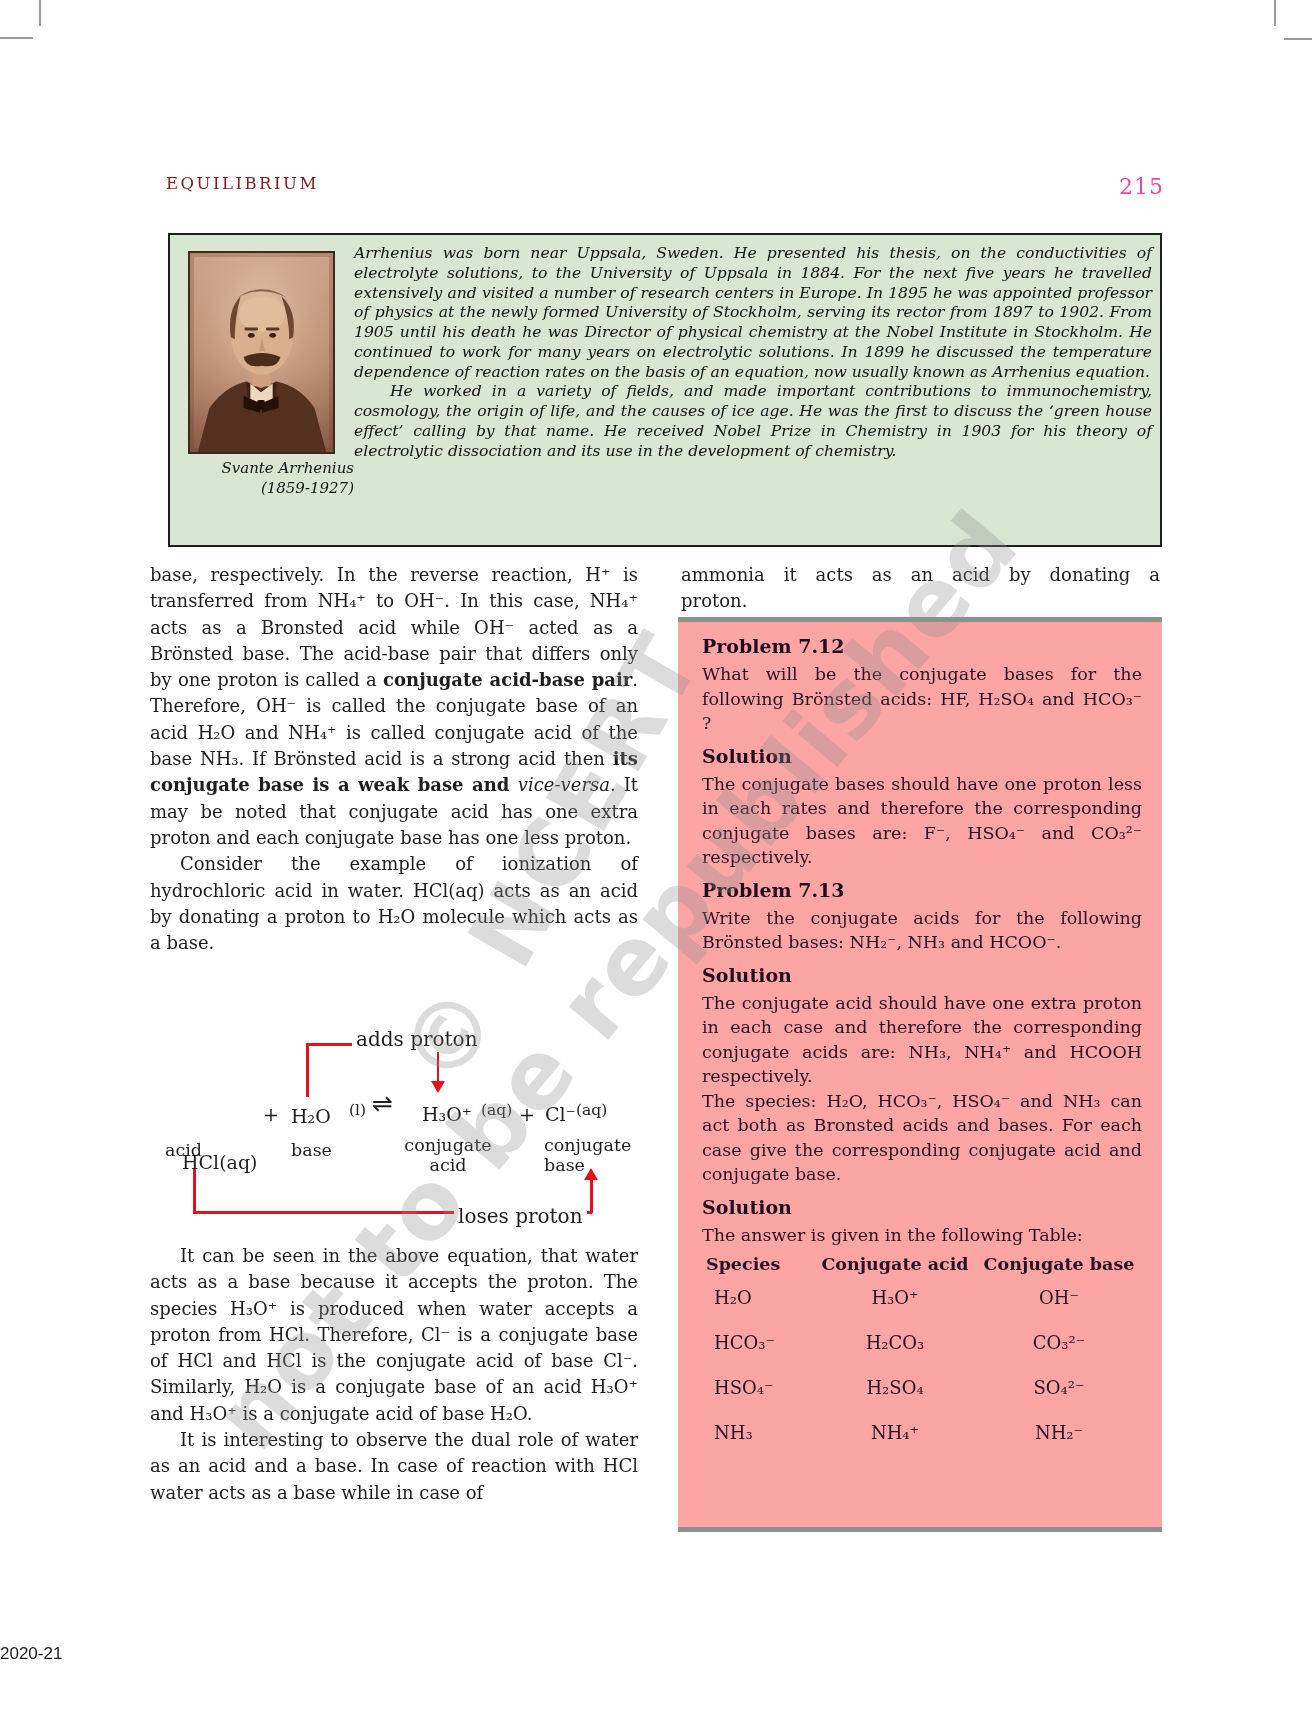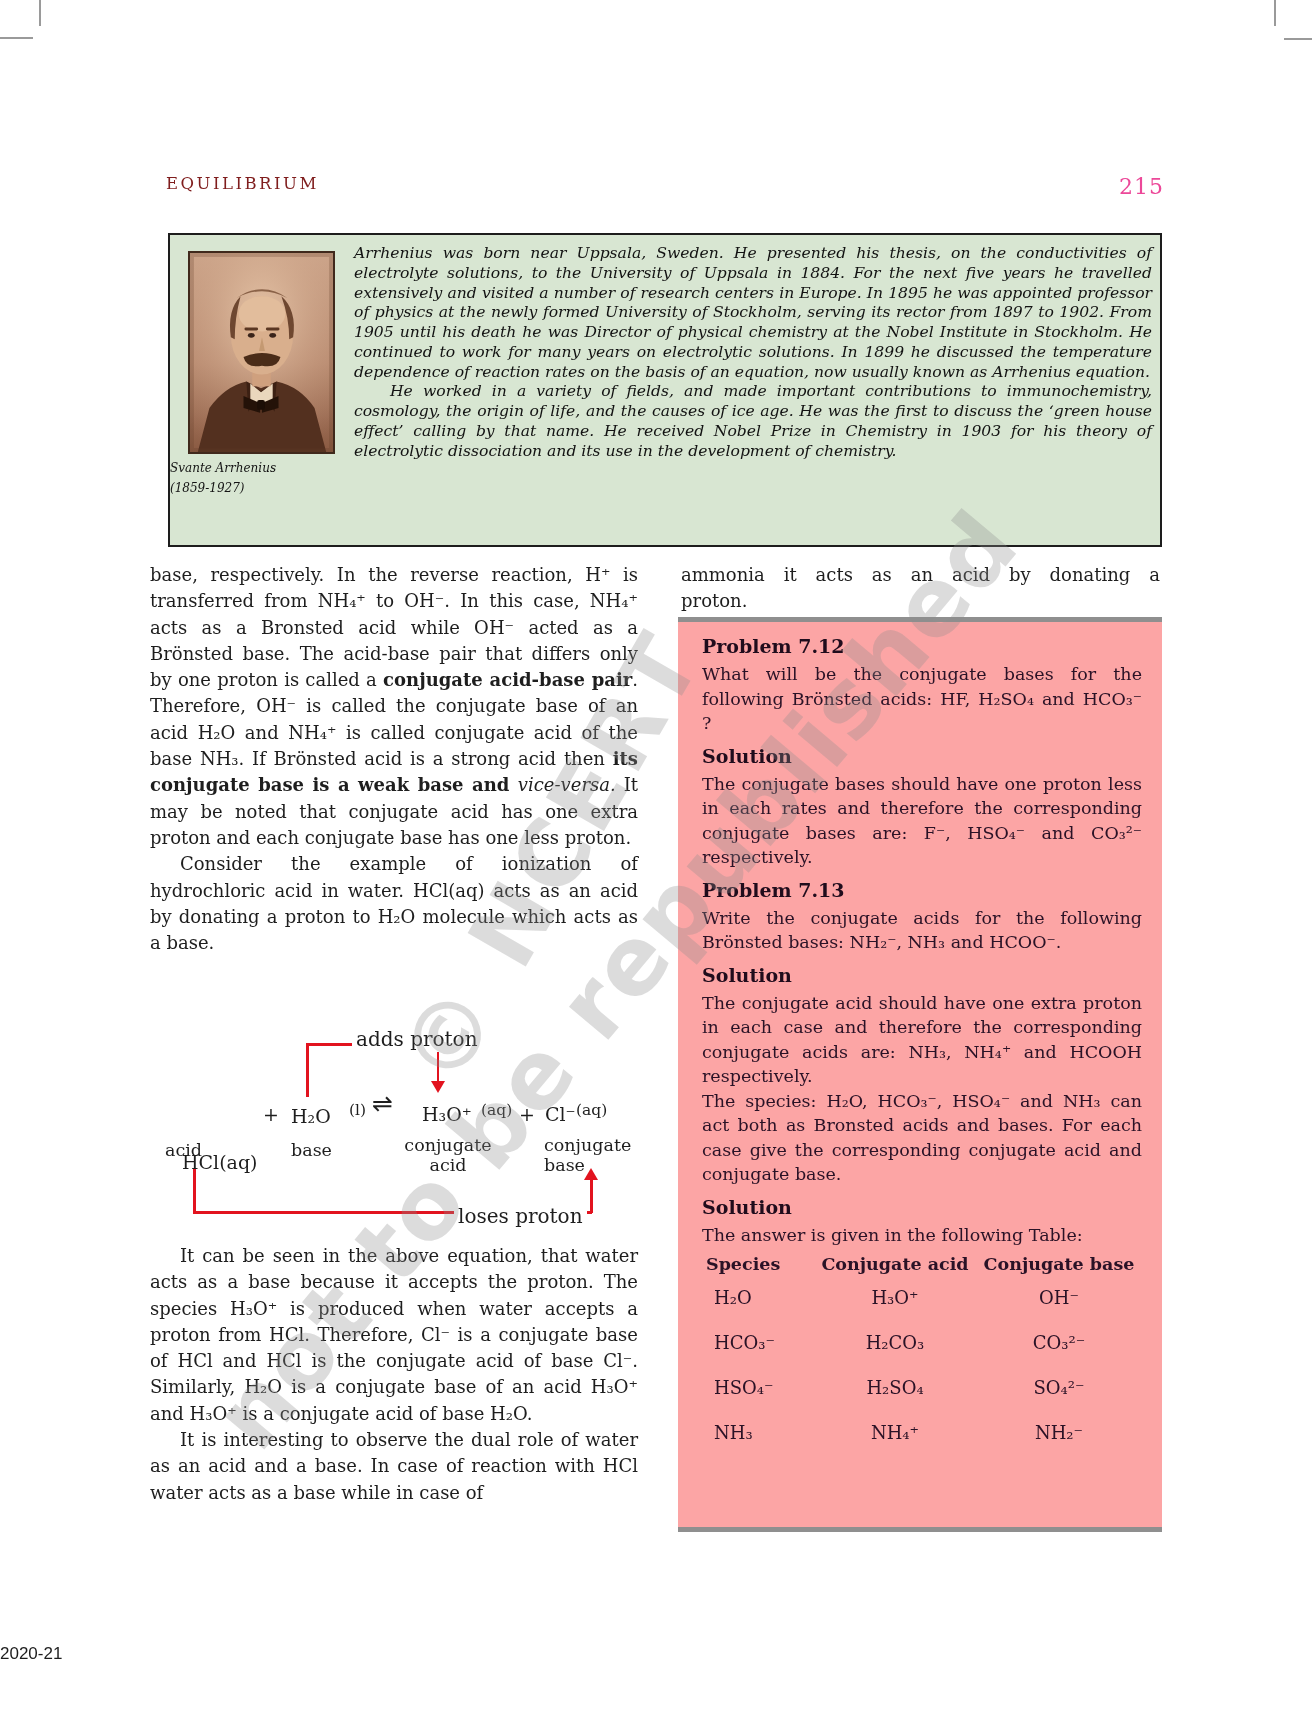--- a/index.html
+++ b/index.html
@@ -13,22 +13,22 @@
   .cm-tr-h { left: 1284px; top: 38px; width: 28px; height: 2px; }
 
   .hdr-chapter { position: absolute; left: 166px; top: 174px; font-size: 16.5px; letter-spacing: 2.5px; color: #7f1d1d; }
   .hdr-page { position: absolute; top: 174px; right: 148px; font-size: 22px; letter-spacing: 1px; color: #ec4899; }
 
   .bio-box { position: absolute; left: 168px; top: 233px; width: 994px; height: 314px;
              background: #d8e6d2; border: 2.5px solid #1d1d1d; }
   .photo { position: absolute; left: 18px; top: 16px; width: 147px; height: 203px;
            border: 2px solid #40291c; }
   .photo svg { display: block; width: 100%; height: 100%; }
-  .caption { position: absolute; left: 0; top: 224px; width: 184px; text-align: left;
-             font-style: italic; font-size: 12px; line-height: 19.5px; color: #141414; }
+  .caption { position: absolute; left: 0; top: 224px; width: 184px; text-align: right;
+             font-style: italic; font-size: 15px; line-height: 19.5px; color: #141414; }
   .bio-text { position: absolute; left: 184px; top: 9px; width: 798px; font-style: italic;
               font-size: 15.6px; line-height: 19.75px; text-align: justify; color: #121212; }
   .bio-text p { margin: 0; }
   .bio-text .p2 { text-indent: 36px; }
 
   .colL { position: absolute; left: 150px; top: 562px; width: 488px;
           font-size: 18px; line-height: 26.3px; text-align: justify; color: #1e1e1e; }
   .colL p { margin: 0; }
   .indent { text-indent: 30px; }
   .b { font-weight: bold; }

